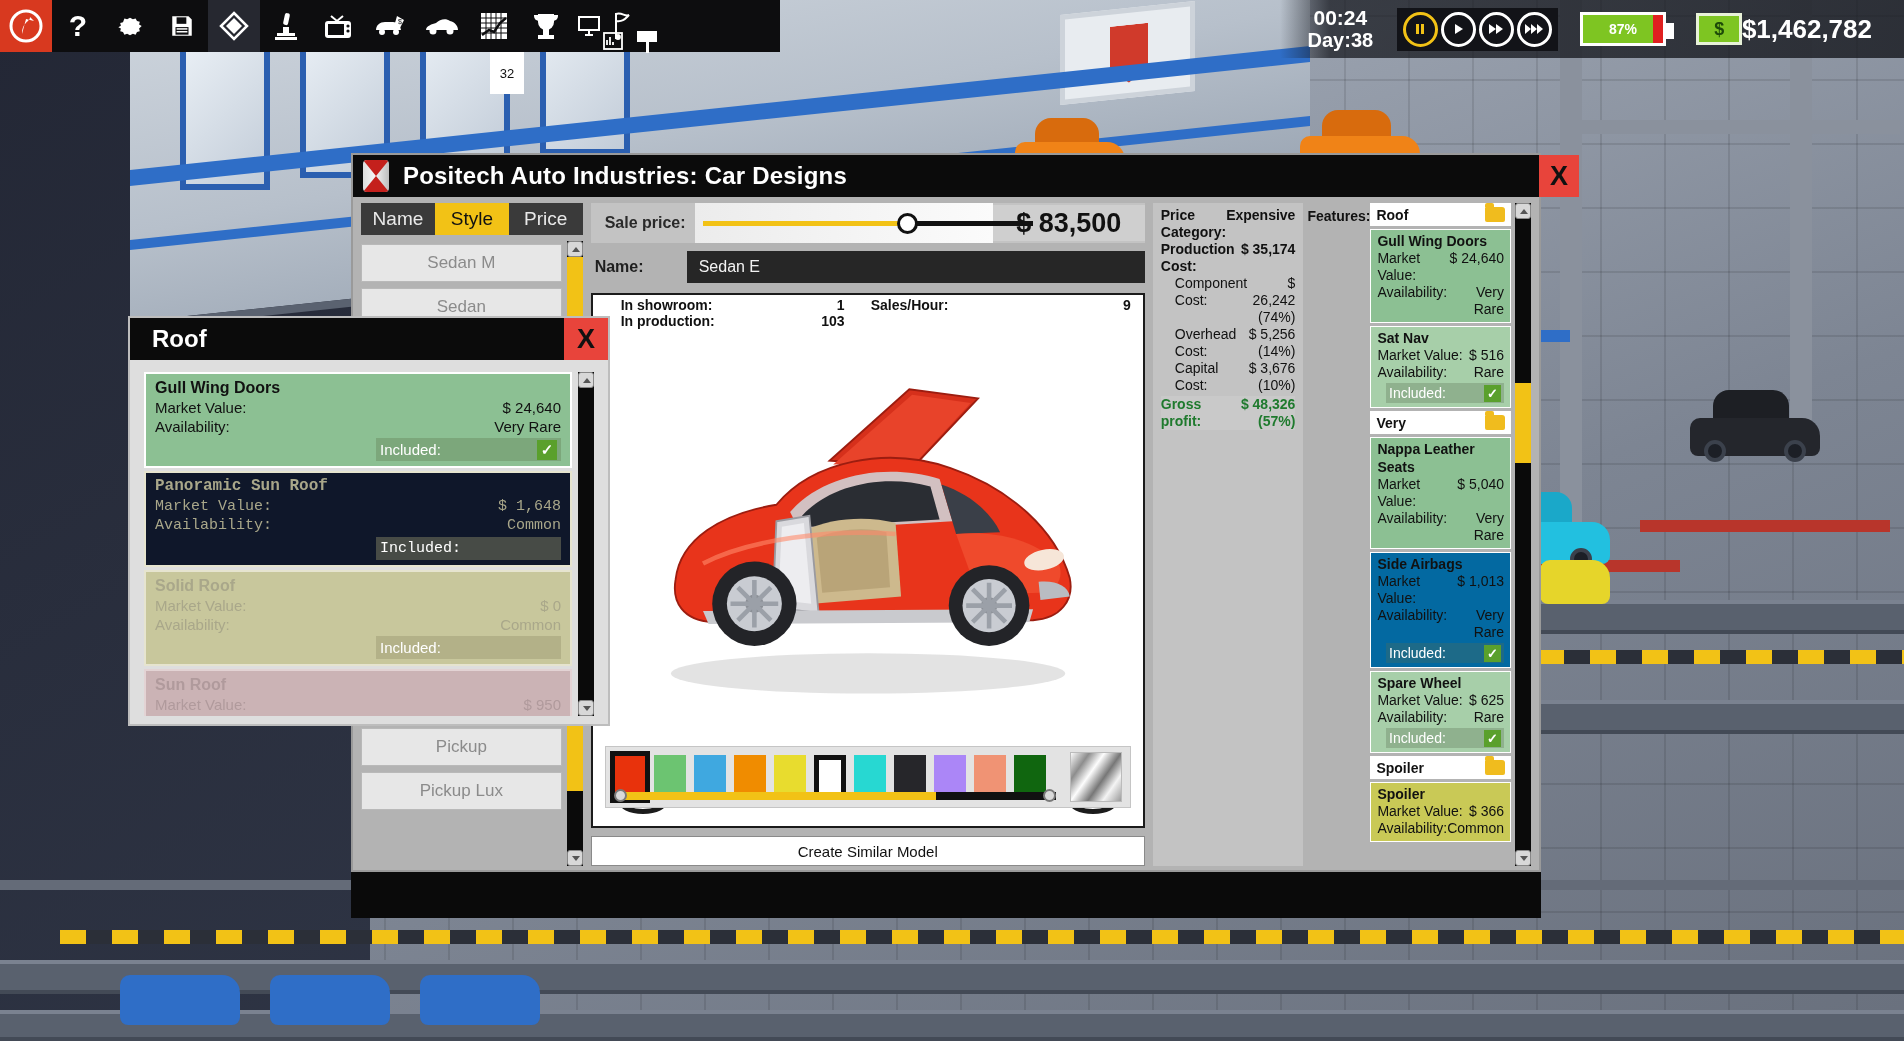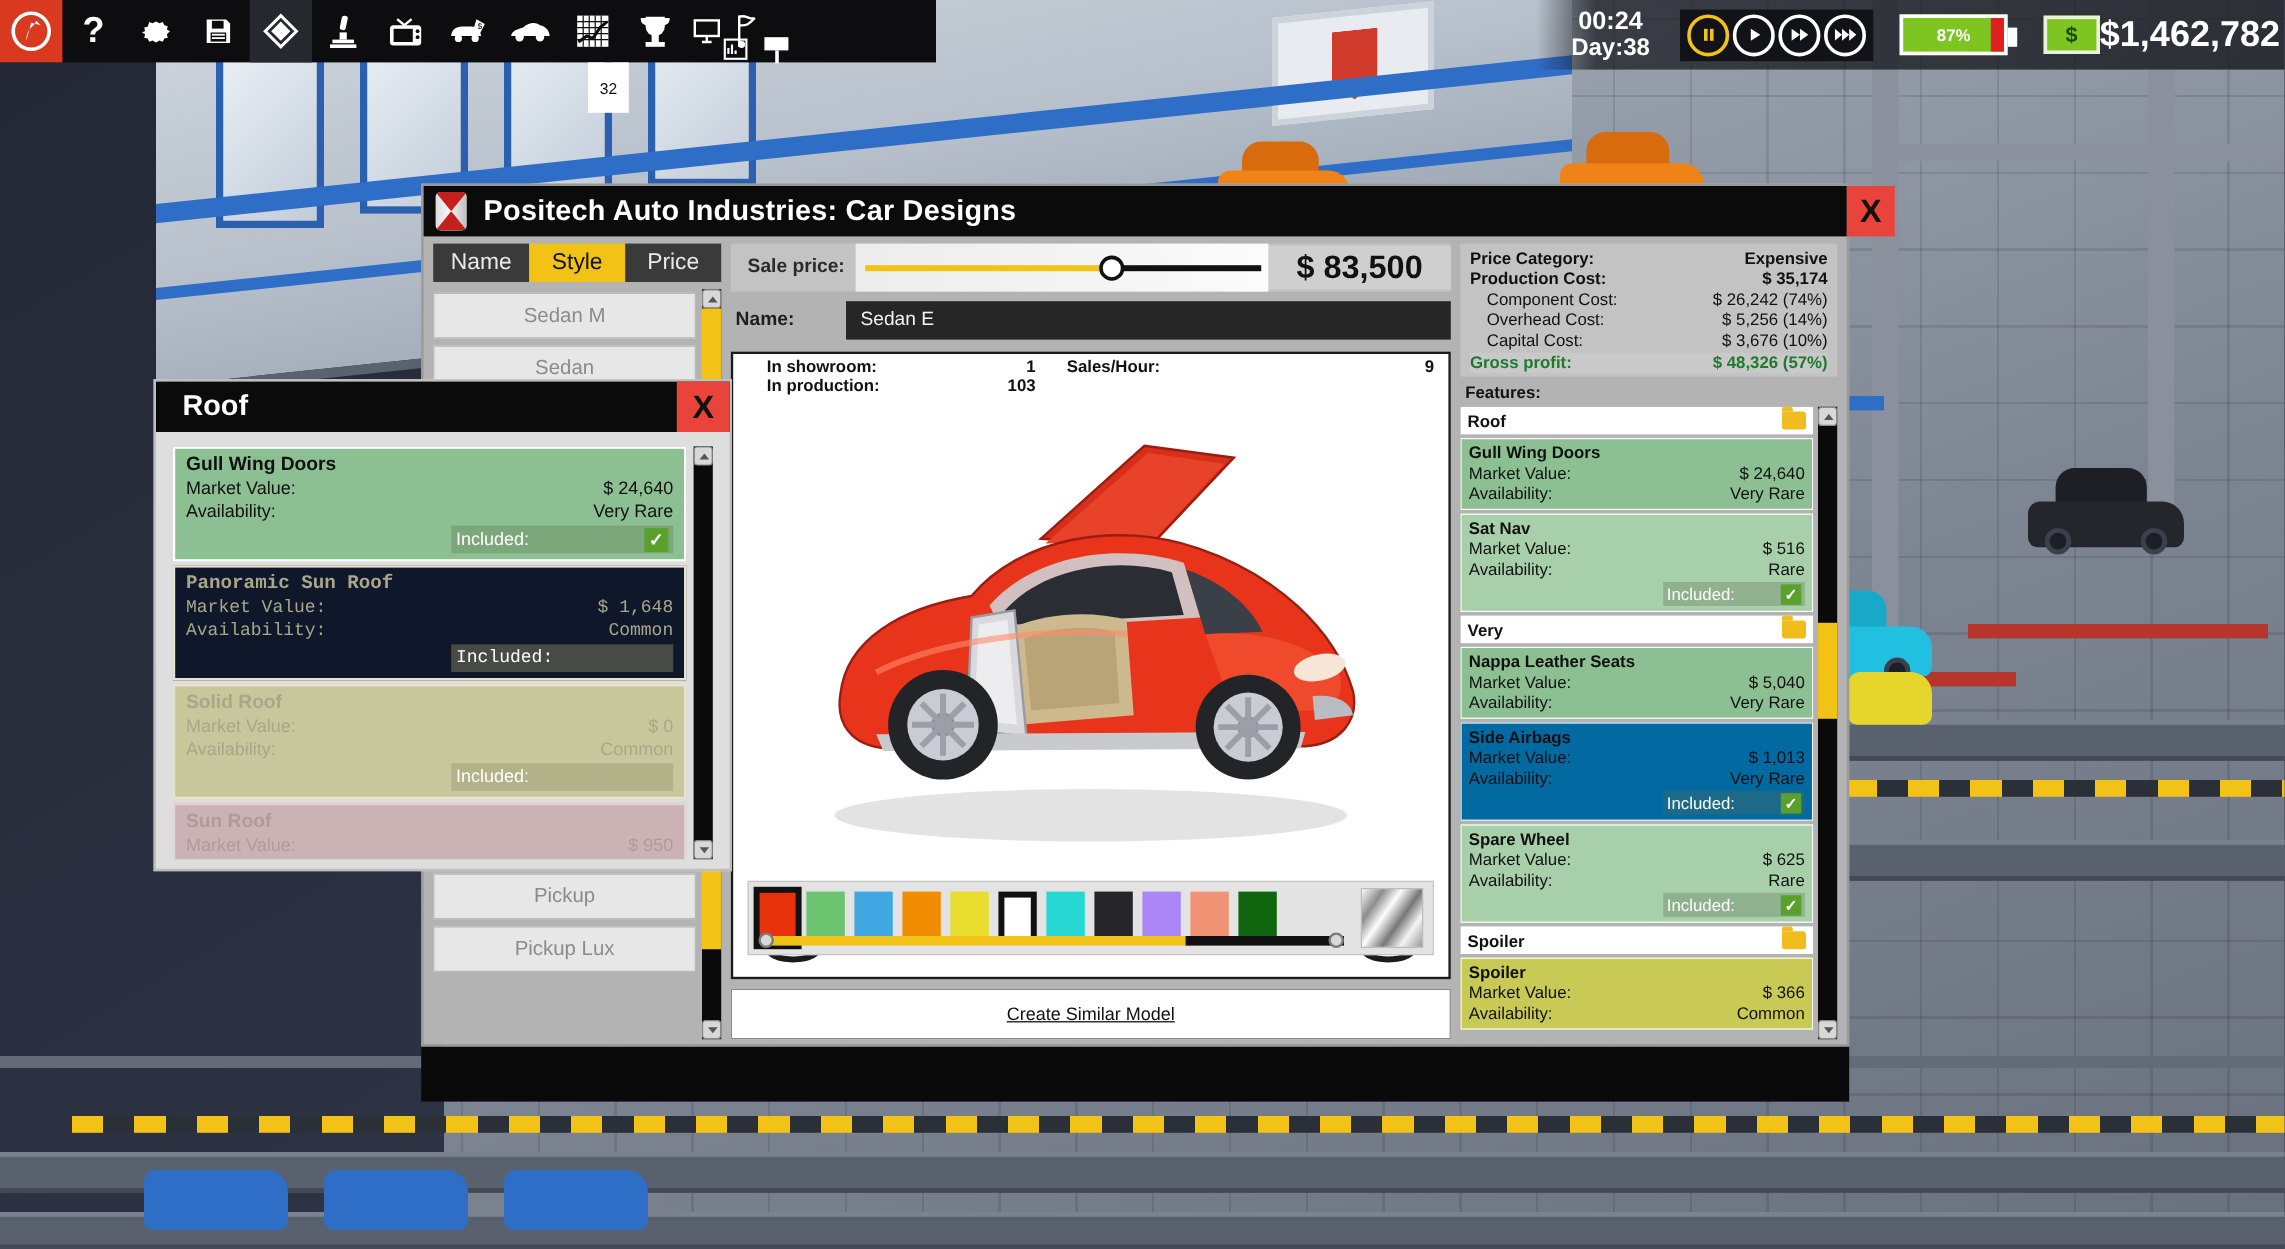--- a/index.html
+++ b/index.html
@@ -79,21 +79,21 @@
   .sp.active { border-color:#f2c216; }
   .sp svg { display:block; }
   #battery { margin-left:22px; width:100px; height:34px; border:3px solid #fff;
     background:#7ec522; position:relative; display:flex; align-items:center; justify-content:center; }
   #battery .red { position:absolute; right:0; top:0; bottom:0; width:13%; background:#e02020; }
   #battery .pct { position:relative; color:#fff; font-size:14px; font-weight:bold; z-index:2; }
   #battery .nub { position:absolute; right:-11px; top:8px; width:8px; height:16px; background:#fff; }
   #moneyicon { margin-left:30px; width:52px; height:32px; background:#7ec522;
     border:3px solid #e8f2d8; display:flex; align-items:center; justify-content:center; }
   #moneyicon span { color:#1d4a08; font-weight:bold; font-size:18px; }
-  #cash { margin-left:auto; margin-right:4px; color:#fff; font-size:30px; font-weight:bold;text-align:center; }
+  #cash { margin-left:auto; margin-right:32px; color:#fff; font-size:26px; font-weight:bold;text-align:center; }
 
   
   #cardesign {
     position:absolute; left:351px; top:153px; width:1190px; height:719px;
     background:#b3b3b3; border:2px solid #9a9a9a; z-index:100;
   }
   #cd-title { height:42px; background:#0b0b0b; display:flex; align-items:center; padding-left:10px; }
   #cd-title .ico { width:26px; height:32px; margin-right:14px; position:relative;
     background:linear-gradient(90deg,#ddd,#f6f6f6 45%,#bdbdbd); border-radius:4px; overflow:hidden; }
   #cd-title .ico:before { content:""; position:absolute; inset:0;
@@ -166,26 +166,26 @@
   .sw.white { border:5px solid #111; }
   #swSlider { position:absolute; left:0; right:4px; bottom:5px; height:10px; }
   #swSlider .y { position:absolute; left:6px; height:8px; background:#f2c216; }
   #swSlider .b { position:absolute; height:8px; background:#111; right:6px; }
   #swSlider .k { position:absolute; width:13px;height:13px;border-radius:50%;
     background:#d9d9d9; border:2px solid #7a7a7a; top:-3px; }
   #metalSw { width:52px; height:50px; margin-left:10px;
     background:linear-gradient(125deg,#fafafa 0%,#8d8d8d 22%,#fdfdfd 40%,#777 60%,#f4f4f4 78%,#9a9a9a 100%);
     border:1px solid #bbb; }
 
-  #bottomBtns { height:42px; margin-top:8px; display:flex; gap:16px;text-decoration:underline; }
+  #bottomBtns { height:30px; margin-top:8px; display:flex; gap:16px; }
   .bigbtn { flex:1; background:#fff; border:1px solid #8a8a8a; font-size:15px; color:#111;
     display:flex; align-items:center; justify-content:center; }
 
   
-  #right-col { flex:1; display:flex; flex-direction:column; }
+  #right-col { flex:1; display:flex; flex-direction:row; }
   #priceInfo { background:#c3c3c3; padding:4px 8px 3px 8px; font-size:14px; color:#111; }
   #priceInfo .r { display:flex; line-height:17px; }
   #priceInfo .r .k { flex:1; } #priceInfo .r .v { text-align:right; }
   #priceInfo .bold .k, #priceInfo .bold .v { font-weight:bold; }
   #priceInfo .indent .k { padding-left:14px; }
   #priceInfo .profit { background:#c9c9c9; font-weight:bold; color:#1f7a2e; margin-top:2px; }
   #featuresLbl { font-size:14px; font-weight:bold; color:#111; padding:5px 0 4px 4px; background:#b3b3b3; }
   #featWrap { flex:1; display:flex; background:#b3b3b3; min-height:0; }
   #featList { flex:1; overflow:hidden; display:flex; flex-direction:column; gap:3px; }
   .catHdr { background:#fff; height:23px; display:flex; align-items:center; padding:0 6px;

